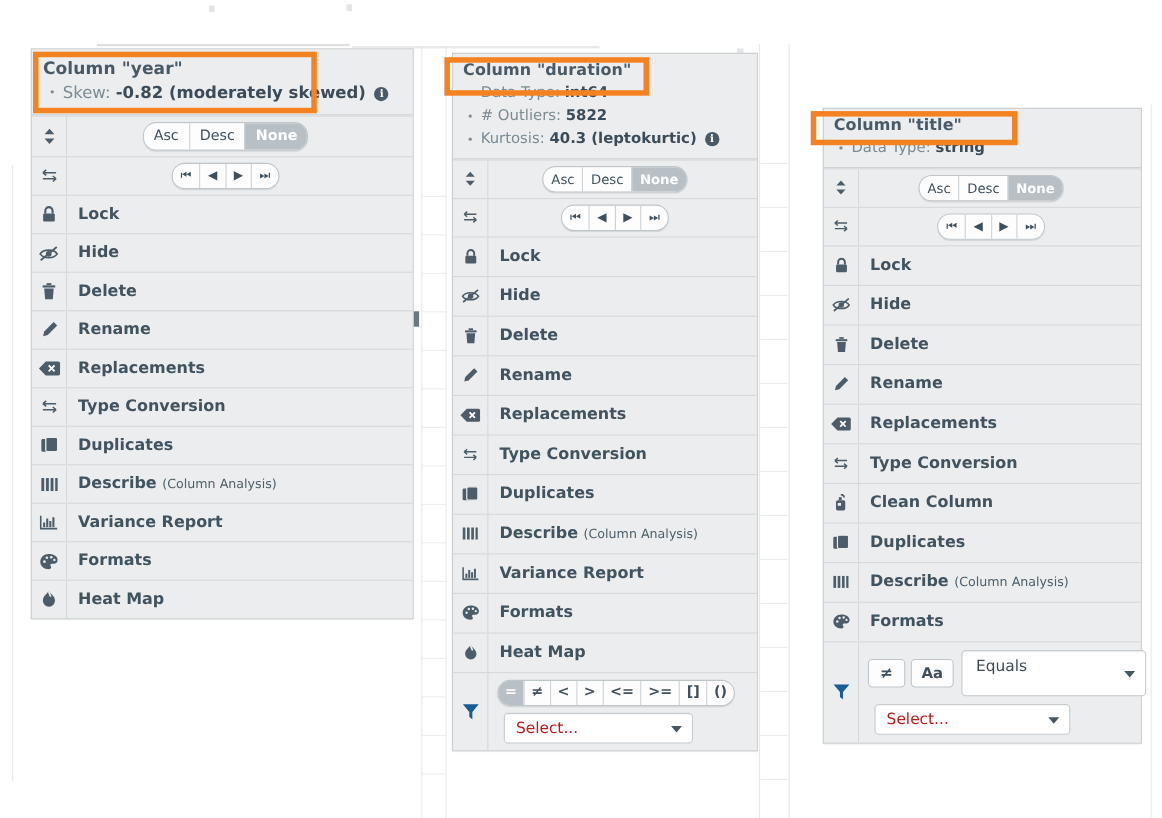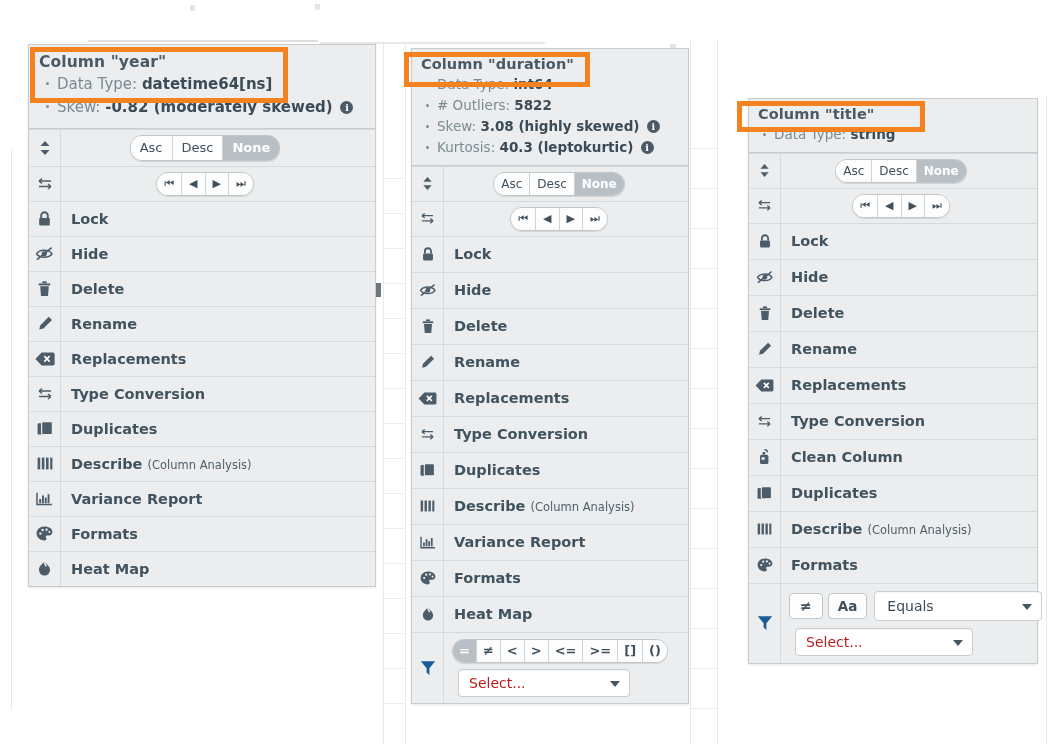--- a/index.html
+++ b/index.html
@@ -169,24 +169,20 @@
   <div class="hline" style="top:708px;left:690px;width:27px;"></div>
   <div class="bg-chip" style="left:374px;top:283px;width:7px;height:14px;background:#6b7880;"></div>
 </div>
 
 <div class="menu" id="menu-year" style="left:28px;top:44px;width:348px;">
 
   <div class="menu-header">
     <div class="menu-title">Column "year"</div>
     <ul>
       <li>
-        <span>Data Type:</span>
-        <b>datetime64[ns]</b>
-      </li>
-      <li>
         <span>Skew:</span>
         <b>-0.82 (moderately skewed)</b>
         <span class="info-badge">i</span>
       </li>
     </ul>
   </div>
 
   <div class="row">
     <div class="rowicon">
       <svg width="12" height="16" viewBox="0 0 12 16">
@@ -341,25 +337,20 @@
     <ul style="padding-left:16px;">
       <li style="font-size:13.5px;">
         <span>Data Type:</span>
         <b>int64</b>
       </li>
       <li style="font-size:13.5px;">
         <span># Outliers:</span>
         <b>5822</b>
       </li>
       <li style="font-size:13.5px;">
-        <span>Skew:</span>
-        <b>3.08 (highly skewed)</b>
-        <span class="info-badge">i</span>
-      </li>
-      <li style="font-size:13.5px;">
         <span>Kurtosis:</span>
         <b>40.3 (leptokurtic)</b>
         <span class="info-badge">i</span>
       </li>
     </ul>
   </div>
 
   <div class="row">
     <div class="rowicon">
       <svg width="11" height="15" viewBox="0 0 12 16">
@@ -678,21 +669,21 @@
   <div class="row" style="align-items:stretch;min-height:76px;">
     <div class="rowicon">
       <svg width="16" height="16" viewBox="0 0 16 16">
           <path d="M0.8 1.2 H15.2 L9.4 8.2 V15 L6.6 12.6 V8.2 Z" fill="#1a5c96"></path>
         </svg>
     </div>
     <div class="rowbody" style="flex-direction:column;align-items:flex-start;padding:7px 8px;">
       <div style="display:flex;align-items:center;">
         <button class="btn" style="border:1px solid #bfc6ca;border-radius:4px;background:#fdfdfd;font-size:14px;font-weight:bold;color:#3f505c;padding:4px 10px;font-family:inherit;cursor:pointer;">≠</button>
         <button class="btn" style="border:1px solid #bfc6ca;border-radius:4px;background:#fdfdfd;font-size:13.5px;font-weight:bold;color:#3f505c;padding:4px 9px;margin-left:5px;font-family:inherit;cursor:pointer;">Aa</button>
-        <div class="select dark" style="width:168px;margin-left:7px;padding:6px 26px 6px 12px;">Equals</div>
+        <div class="select dark" style="width:168px;margin-left:7px;padding:6px 26px 18px 12px;">Equals</div>
       </div>
       <div class="select" style="width:178px;margin:7px 0 0 6px;">Select...</div>
     </div>
   </div>
 </div>
 
 <div class="hl" style="left:30px;top:47px;width:258px;height:56px;"></div>
 <div class="hl" style="left:404px;top:52px;width:186px;height:35px;"></div>
 <div class="hl" style="left:737px;top:101px;width:188px;height:31px;"></div>
 

